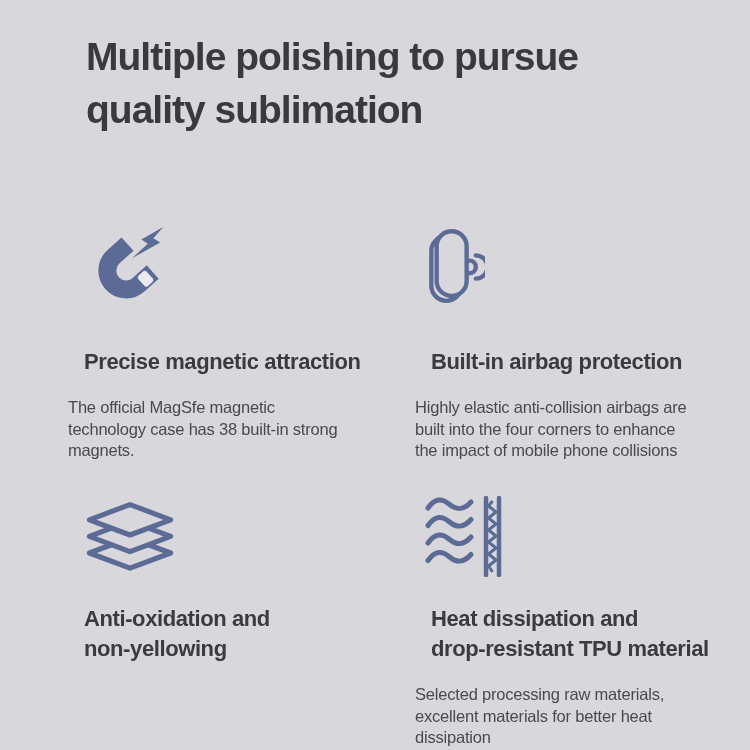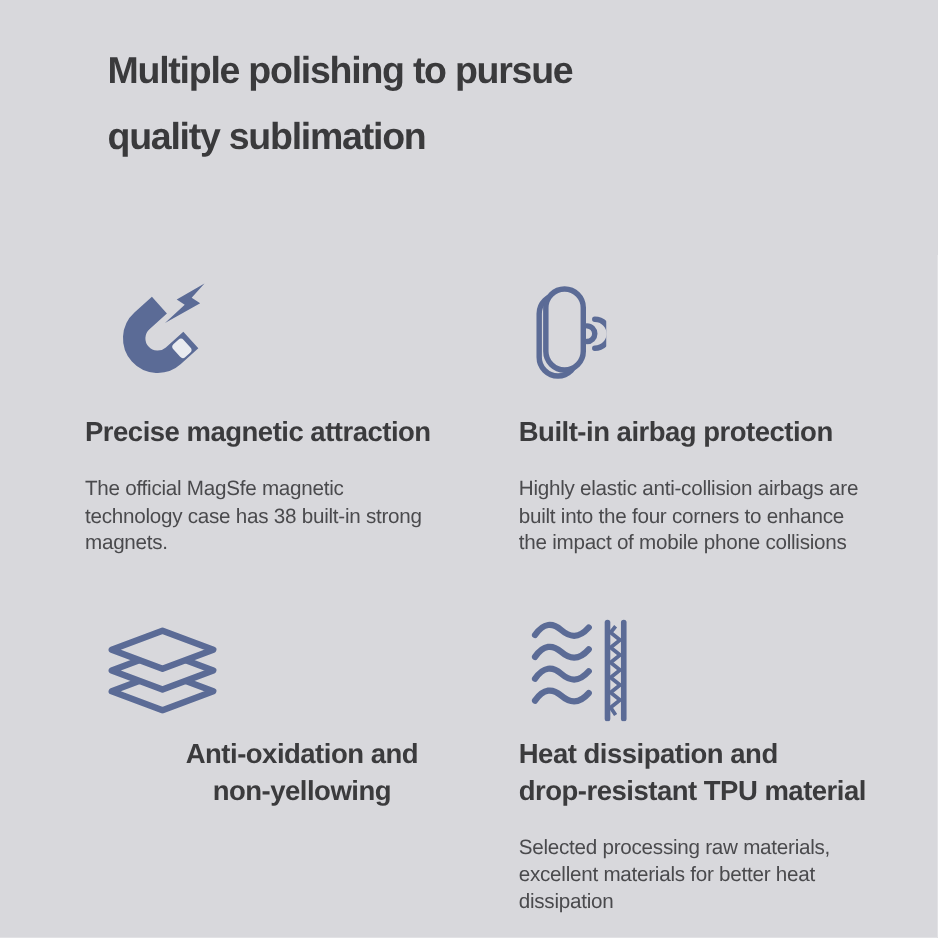--- a/index.html
+++ b/index.html
@@ -9,41 +9,41 @@
     height: 750px;
     background: #d8d8dc;
     overflow: hidden;
     font-family: "Liberation Sans", sans-serif;
   }
   .heading {
     position: absolute;
     left: 86px;
     top: 30px;
     margin: 0;
-    font-size: 30px;
+    font-size: 39px;
     line-height: 53px;
     font-weight: bold;
     letter-spacing: -1px;
     color: #3a3a3c;
     white-space: pre;
   }
   .feature { position: absolute; width: 347px; }
   .f1 { left: 68px;  top: 225px; }
   .f2 { left: 415px; top: 225px; }
-  .f3 { left: 68px;  top: 495px; text-align: center; }
+  .f3 { left: 68px;  top: 495px; }
   .f4 { left: 415px; top: 495px; }
   .icon-area { position: relative; height: 106px; }
   .f3 .icon-area, .f4 .icon-area { height: 93px; }
   .icon-area svg { position: absolute; display: block; }
   .f1 svg { left: 17px; top: 0;   width: 82px; height: 82px; }
   .f2 svg { left: 12px; top: 2px; width: 58px; height: 78px; }
   .f3 svg { left: 15px; top: 4px; width: 94px; height: 72px; }
   .f4 svg { left: 10px; top: 0;   width: 78px; height: 82px; }
   .f-title {
-    margin: 0;
+    margin: 16px;
     font-size: 22px;
     line-height: 30px;
     font-weight: bold;
     letter-spacing: -0.4px;
     color: #3b3b3d;
     white-space: pre;
   }
   .f-desc {
     margin: 20px 0 0 0;
     font-size: 16.5px;

